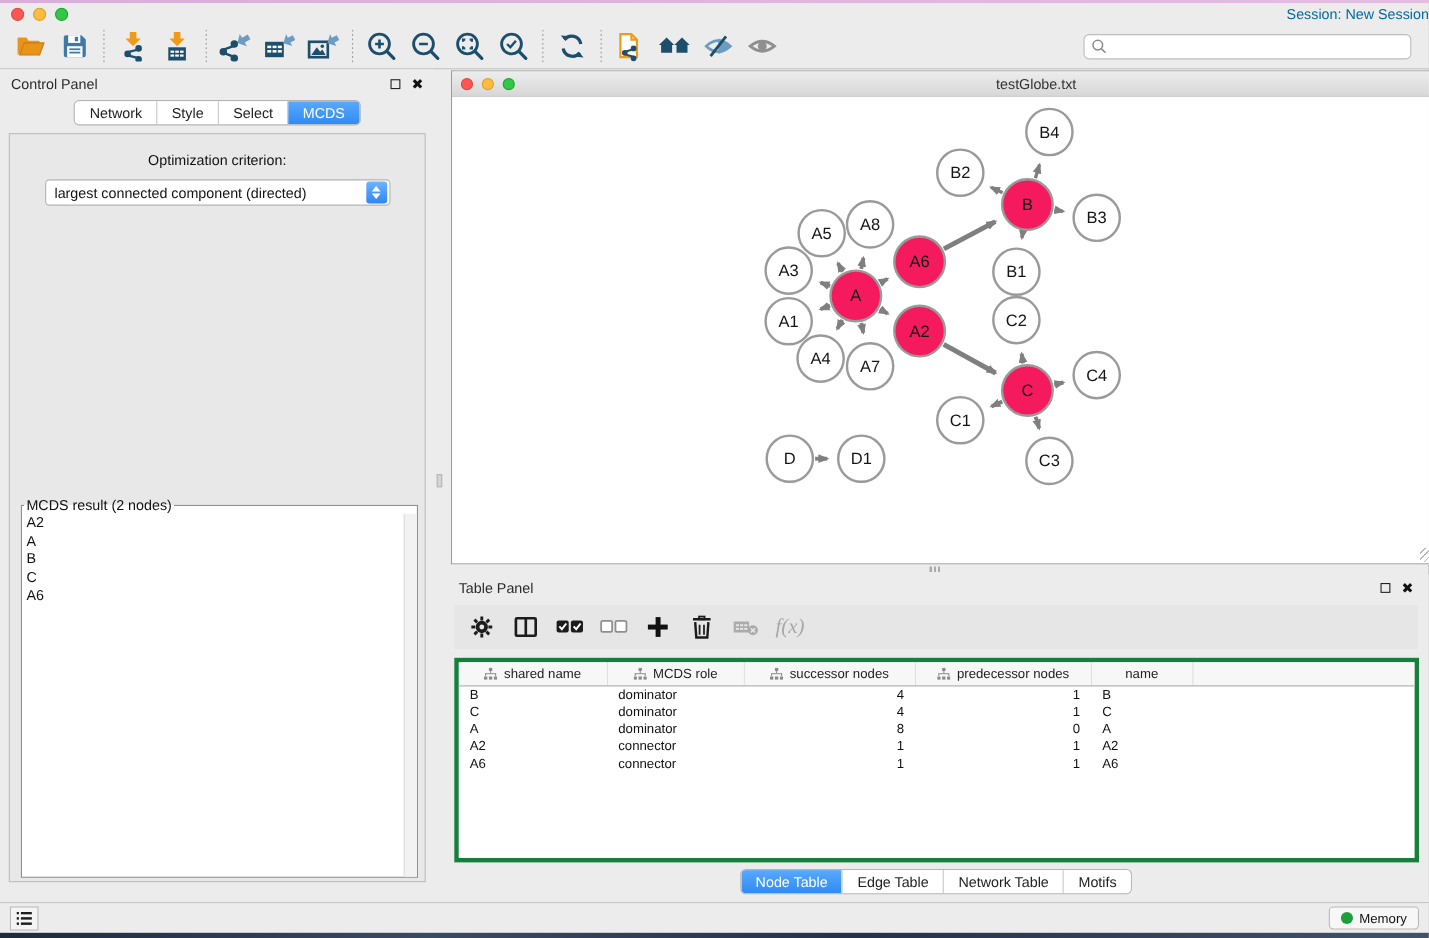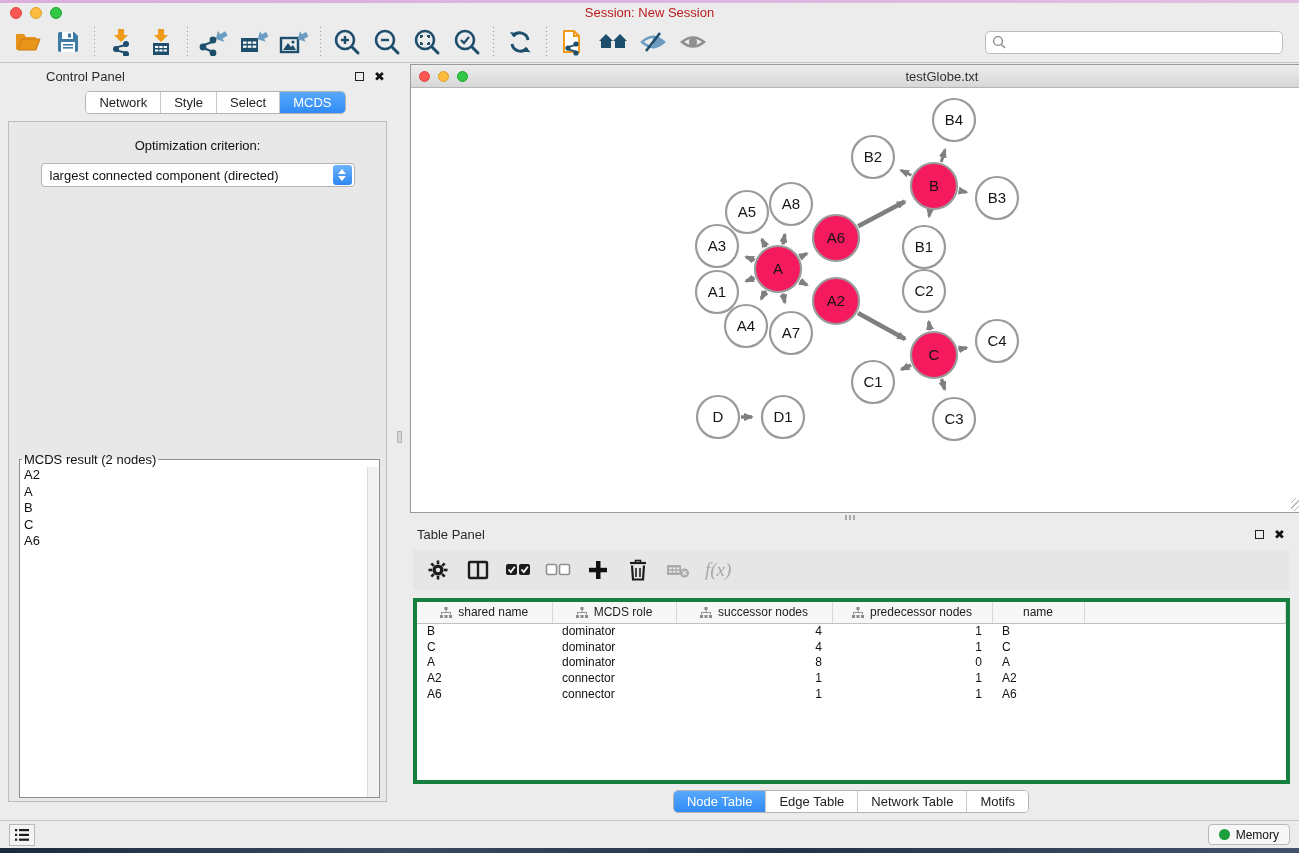--- a/index.html
+++ b/index.html
@@ -11,36 +11,36 @@
   
   .top-strip { position:absolute; left:0; top:0; width:1299px; height:3px;
                background:linear-gradient(90deg,#d9aeda,#e3bce2); }
   .titlebar { position:absolute; left:0; top:3px; width:1299px; height:19px;
               background:#ececec; display:flex; align-items:center; }
   .lights { display:flex; gap:8px; margin-left:10px; }
   .light { width:12px; height:12px; border-radius:50%; }
   .light.red { background:#fc5753; border:1px solid #df4744; }
   .light.yellow { background:#fdbc40; border:1px solid #dea123; }
   .light.green { background:#33c748; border:1px solid #1fa32e; }
-  .titlebar-title { position:absolute; left:0; right:0; text-align:center; color:#b91c1c; font-size:13px; }
+  .titlebar-title { position:absolute; left:0; right:0; text-align:right; color:#0369a1; font-size:13px; }
 
   .toolbar { position:absolute; left:0; top:22px; width:1299px; height:41px;
              background:#ececec; border-bottom:1px solid #c4c4c4;
              display:flex; align-items:center; padding:0 8px; }
   .tb-btn { width:40px; height:34px; display:flex; align-items:center; justify-content:center; cursor:default; }
   .tb-sep { width:1px; height:30px; margin:0 6px;
             background-image:linear-gradient(#9a9a9a 33%, rgba(0,0,0,0) 0%);
             background-size:1px 4px; }
   .searchbox { margin-left:auto; margin-right:8px; width:298px; height:23px; background:#fff;
                border:1px solid #bdbdbd; border-radius:5px; display:flex; align-items:center; padding:0 6px; }
   .searchbox input { border:none; outline:none; flex:1; font-size:12px; margin-left:4px;
                      font-family:"Liberation Sans",sans-serif; background:transparent; }
 
   
-  .control-panel { position:absolute; left:0; top:63px; width:395px; height:757px; background:#ececec;padding-left:36px; }
+  .control-panel { position:absolute; left:0; top:63px; width:395px; height:757px; background:#ececec; }
   .cp-header { height:26px; display:flex; align-items:center; padding:0 10px; }
   .cp-title { font-size:13px; color:#2b2b2b; }
   .win-ctrls { margin-left:auto; display:flex; gap:10px; align-items:center; }
   .float-icon { width:9px; height:9px; border:1.6px solid #222; display:inline-block; }
   .close-x { font-size:13px; font-weight:bold; color:#111; line-height:1; }
 
   .tab-row { display:flex; justify-content:center; margin-top:2px; }
   .seg { display:inline-flex; border:1px solid #b3b3b3; border-radius:5px; overflow:hidden; background:#fff; }
   .seg-tab { padding:3px 13px; font-size:13px; color:#222; background:#fff; border-left:1px solid #c9c9c9; cursor:default; }
   .seg-tab:first-child { border-left:none; }

